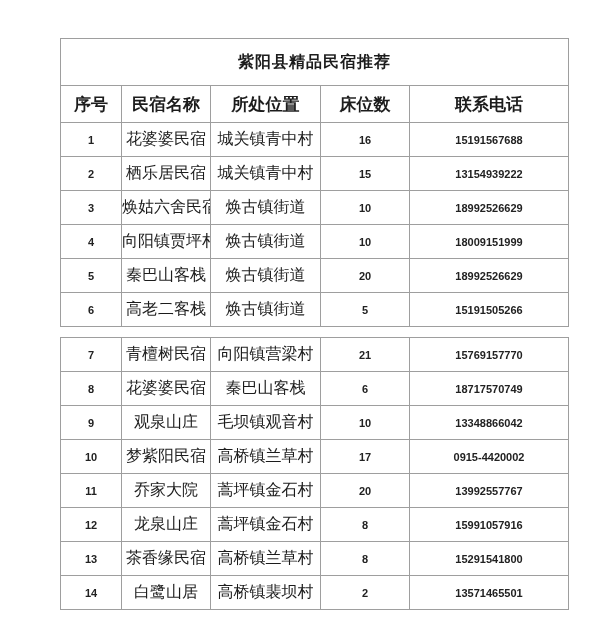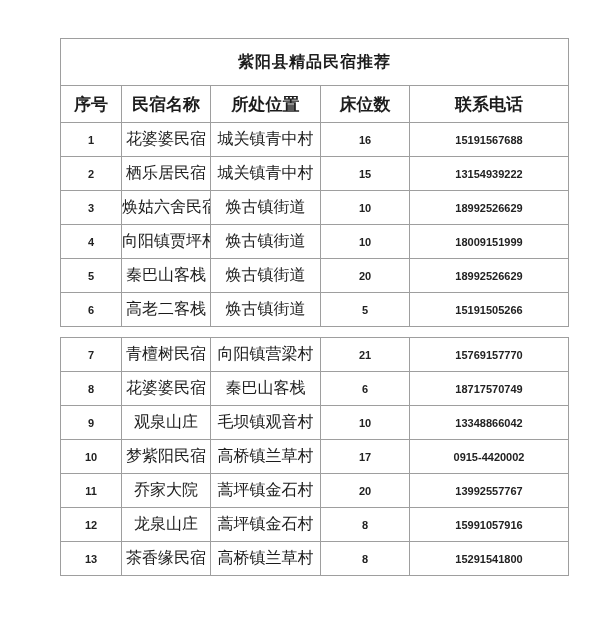--- a/index.html
+++ b/index.html
@@ -174,16 +174,23 @@
     <td class="col-beds">8</td>
     <td class="col-phone">15991057916</td>
   </tr>
         <tr class="data-row">
     <td class="col-no">13</td>
     <td class="col-name">茶香缘民宿</td>
     <td class="col-location">高桥镇兰草村</td>
     <td class="col-beds">8</td>
     <td class="col-phone">15291541800</td>
   </tr>
+        <tr class="data-row">
+    <td class="col-no">14</td>
+    <td class="col-name">白鹭山居</td>
+    <td class="col-location">高桥镇裴坝村</td>
+    <td class="col-beds">2</td>
+    <td class="col-phone">13571465501</td>
+  </tr>
       </tbody>
   </table>
 
 </div>
 
 </body></html>

